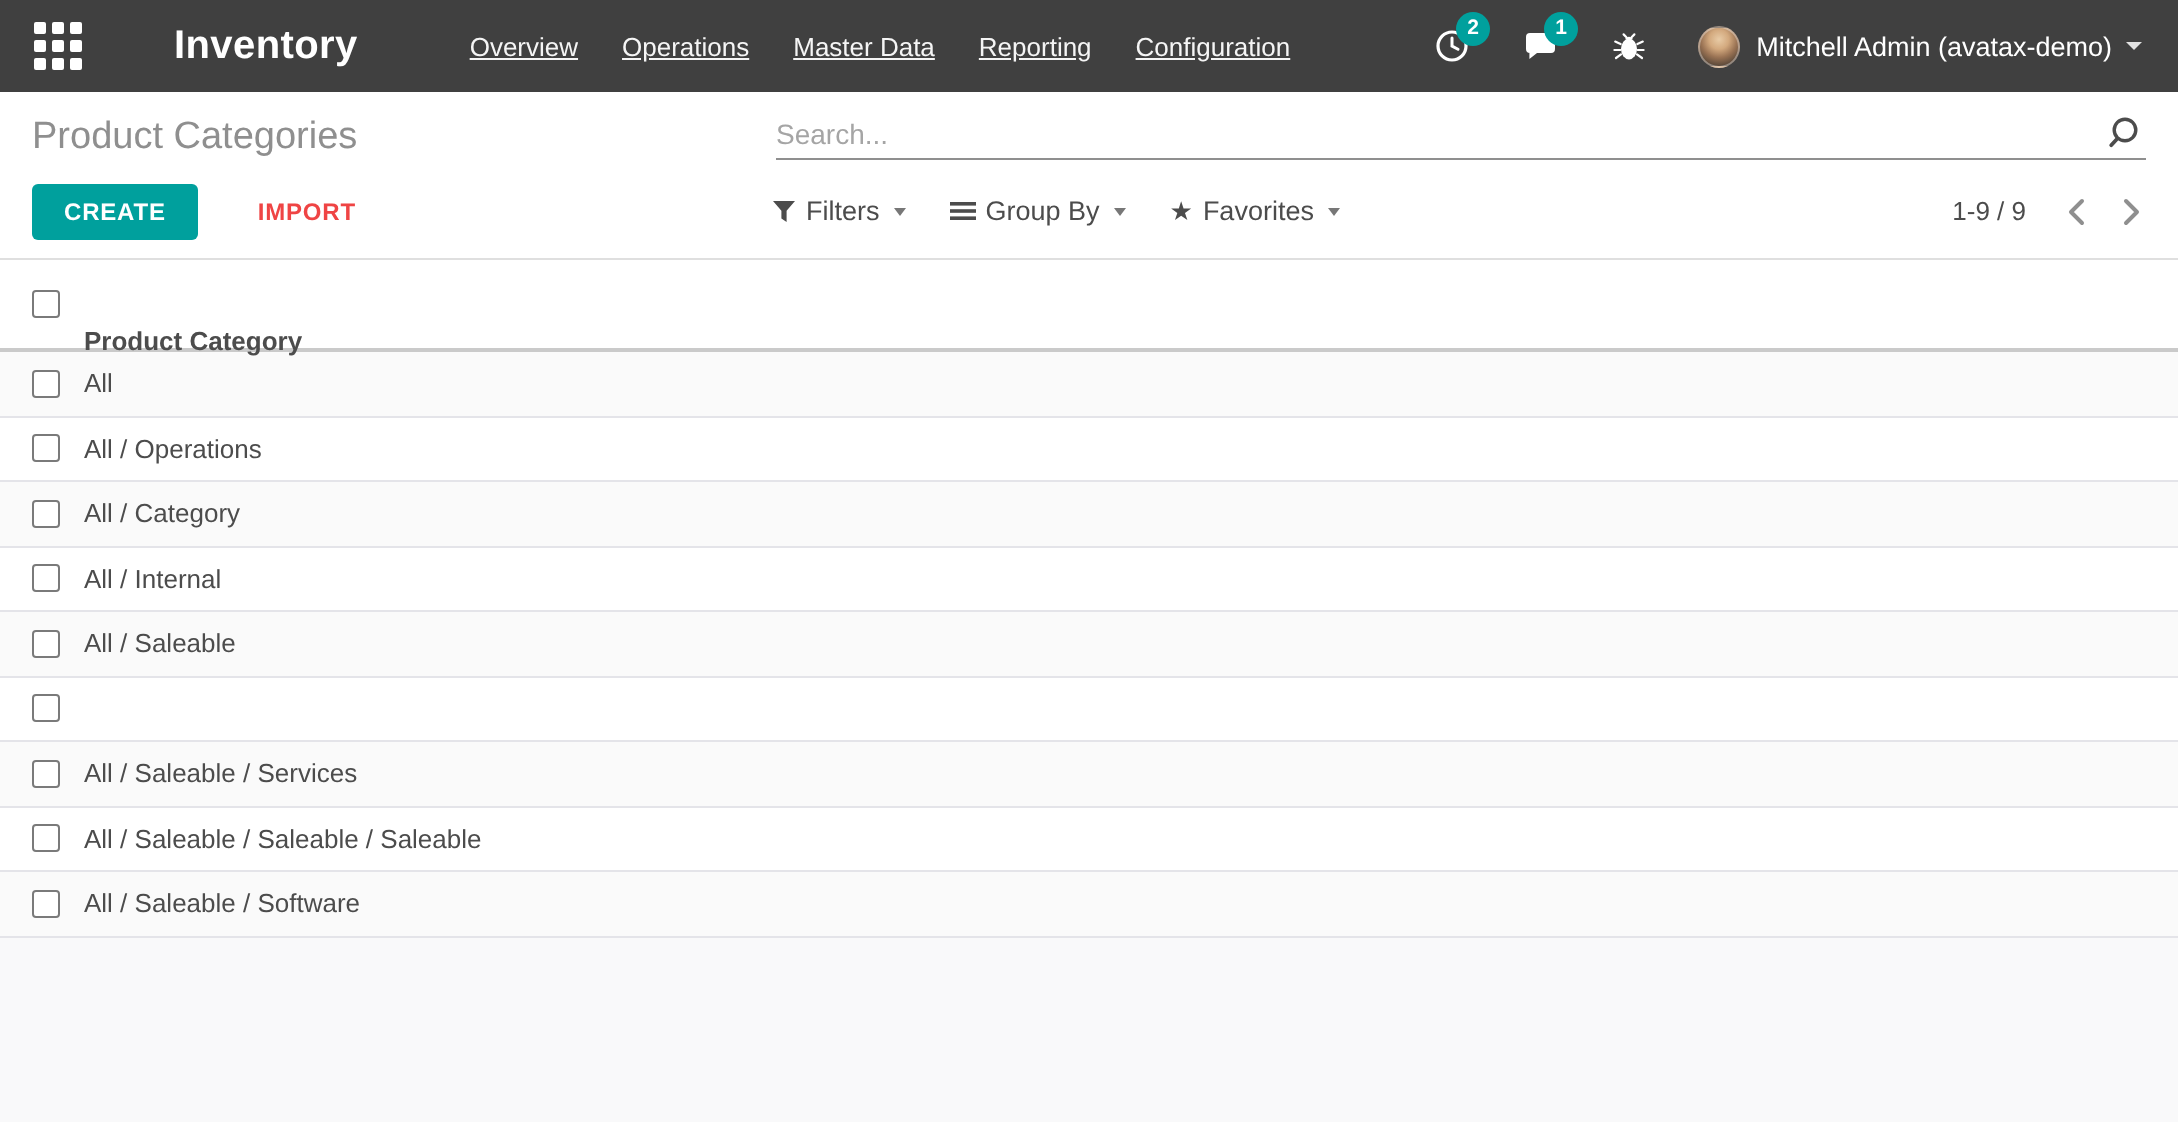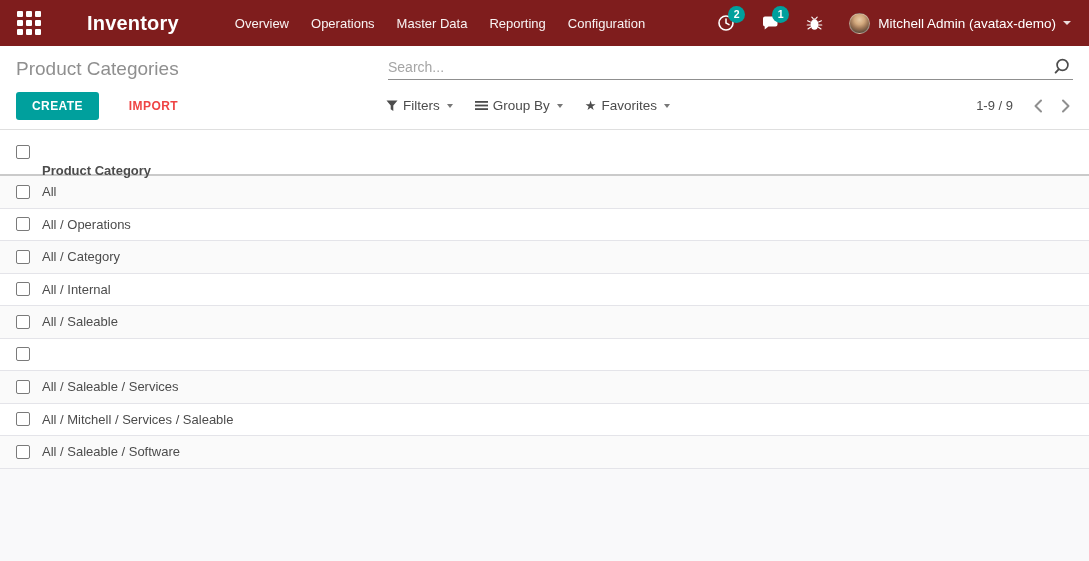--- a/index.html
+++ b/index.html
@@ -6,21 +6,21 @@
   html, body { width: 1089px; height: 561px; overflow: hidden; }
   body {
     font-family: "Liberation Sans", sans-serif;
     background: #f9f9fa;
     color: #4c4c4c;
   }
 
   
   .navbar {
     height: 46px;
-    background: #7f1d1d;
+    background: #404040;
     display: flex;
     align-items: center;
     color: #fff;
   }
   .apps-grid {
     margin-left: 17px;
     display: grid;
     grid-template-columns: repeat(3, 6px);
     grid-template-rows: repeat(3, 6px);
     gap: 3px;
@@ -35,20 +35,21 @@
   }
   .nav-menu { display: flex; margin-left: 45px; height: 100%; align-items: center; }
   .nav-menu .menu-item {
     padding: 0 11px;
     font-size: 13px;
     color: rgba(255,255,255,0.95);
     cursor: pointer;
     height: 100%;
     display: flex;
     align-items: center;
+    text-decoration: underline;
   }
 
   .systray { margin-left: auto; display: flex; align-items: center; padding-right: 18px; }
   .systray-item { position: relative; margin-left: 26px; cursor: pointer; display: flex; align-items: center; }
   .badge {
     position: absolute;
     top: -8px;
     left: 11px;
     background: #00A09D;
     color: #fff;
@@ -343,20 +344,20 @@
     </div>
     <div class="list-row">
       <span class="checkbox"></span>
     </div>
     <div class="list-row">
       <span class="checkbox"></span>
       <span class="row-label">All / Saleable / Services</span>
     </div>
     <div class="list-row">
       <span class="checkbox"></span>
-      <span class="row-label">All / Mitchell / Services / Saleable</span>
+      <span class="row-label">All / Saleable / Saleable / Saleable</span>
     </div>
     <div class="list-row">
       <span class="checkbox"></span>
       <span class="row-label">All / Saleable / Software</span>
     </div>
   </div>
 </div>
 
 </body></html>

